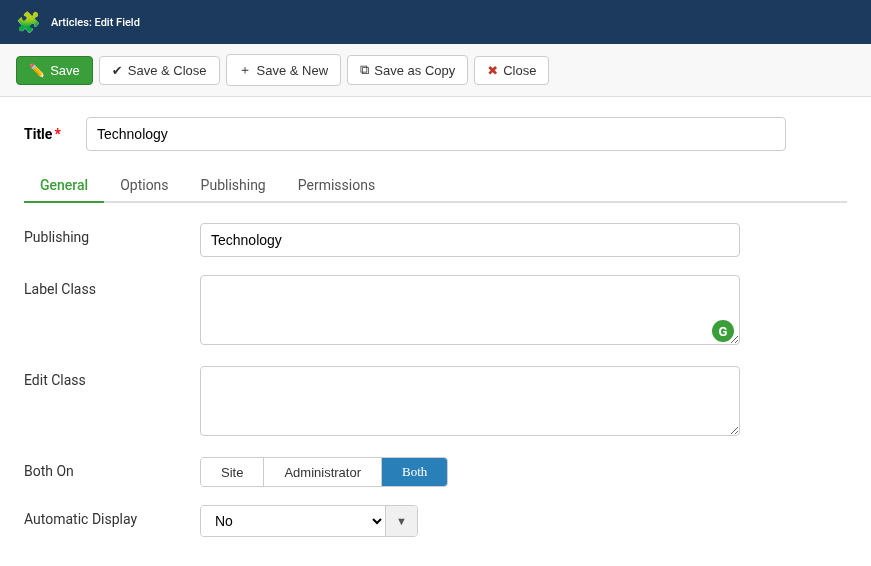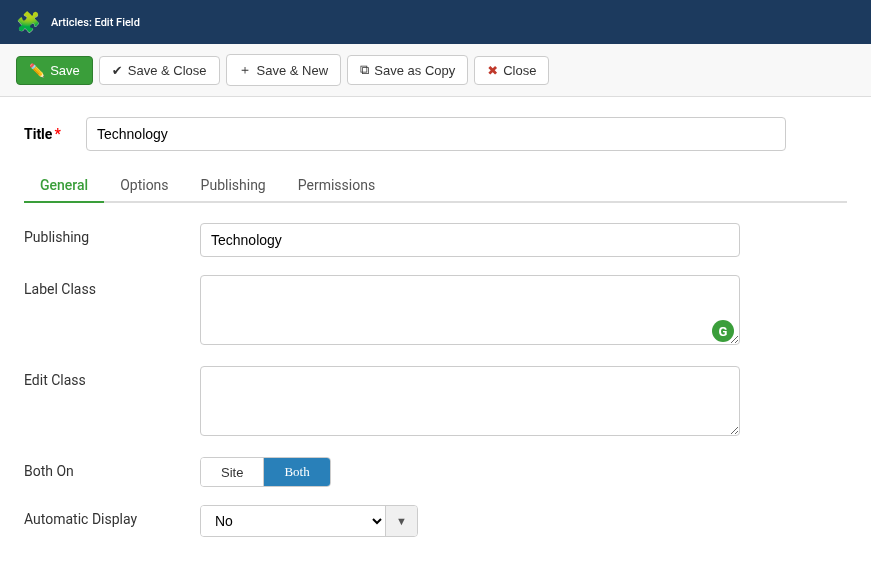--- a/index.html
+++ b/index.html
@@ -285,20 +285,21 @@
       <textarea class="form-textarea" style="height: 70px; max-width: 100%;"></textarea>
     </div>
   </div>
 
 
   <div class="form-row">
     <div class="form-label">Both On</div>
     <div class="form-control">
       <div class="btn-group">
         <button class="btn-group-item">Site</button>
+        <button class="btn-group-item">Administrator</button>
         <button class="btn-group-item active-blue">Both</button>
       </div>
     </div>
   </div>
 
   <div class="form-row">
     <div class="form-label">Automatic Display</div>
     <div class="form-control">
       <div class="select-wrapper">
         <select class="select-main">

